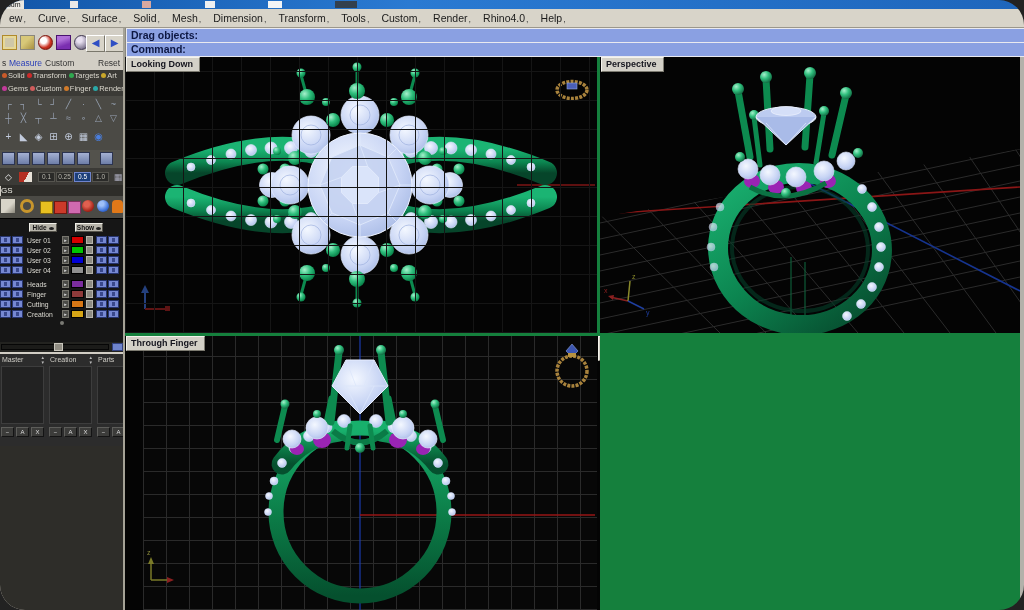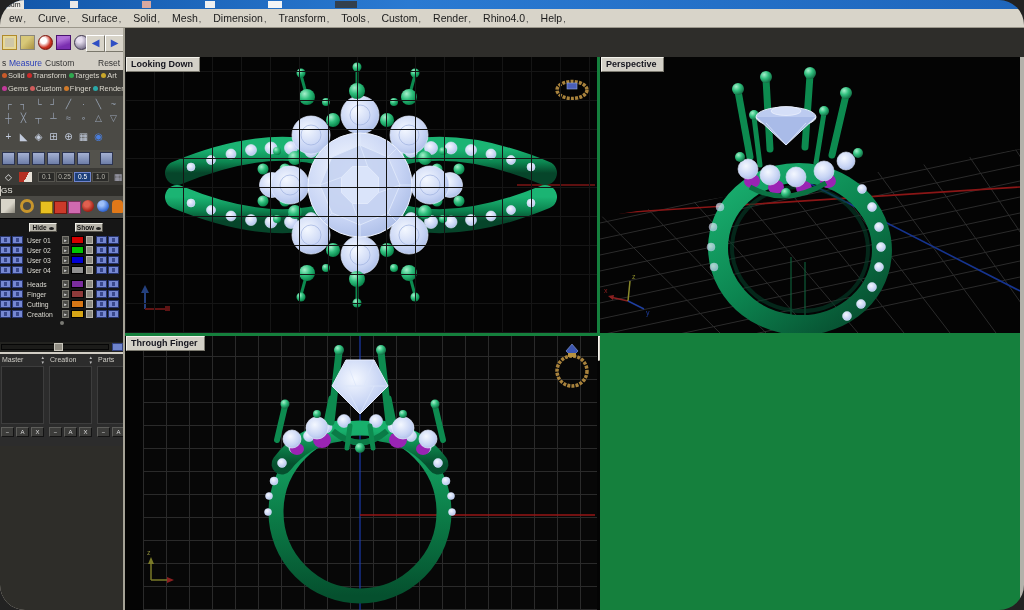--- a/index.html
+++ b/index.html
@@ -115,20 +115,24 @@
     <span class="menu-item">Mesh</span>
     <span class="menu-item">Dimension</span>
     <span class="menu-item">Transform</span>
     <span class="menu-item">Tools</span>
     <span class="menu-item">Custom</span>
     <span class="menu-item">Render</span>
     <span class="menu-item">Rhino4.0</span>
     <span class="menu-item">Help</span>
   </div>
 
+  <div class="abs cmdarea">
+    <div class="cmdline cmd1">Drag objects:</div>
+    <div class="cmdline cmd2">Command:</div>
+  </div>
 
   <div class="abs sidebar">
 
     <div class="abs sb-toolbar">
       <div class="abs tb-icon" style="left:2px;background:#cfc7a8;border-color:#b08a2c;box-shadow:inset 0 0 0 2px #e6d898;"></div>
       <div class="abs tb-icon" style="left:20px;background:linear-gradient(135deg,#d8c878 40%,#a89040);"></div>
       <div class="abs tb-icon" style="left:38px;border-radius:50%;background:radial-gradient(circle at 35% 35%,#fff 25%,#cc3322 60%,#7a150c);border-color:#7a150c;"></div>
       <div class="abs tb-icon" style="left:56px;background:linear-gradient(160deg,#b070d8 30%,#7a2eb0 70%);border-color:#4a1270;"></div>
       <div class="abs tb-icon" style="left:74px;border-radius:50%;background:radial-gradient(circle at 35% 30%,#e8e0f0 20%,#9088a0 65%,#504860);border-color:#403850;"></div>
       <div class="abs navbtn" style="left:86px;">◀</div>

